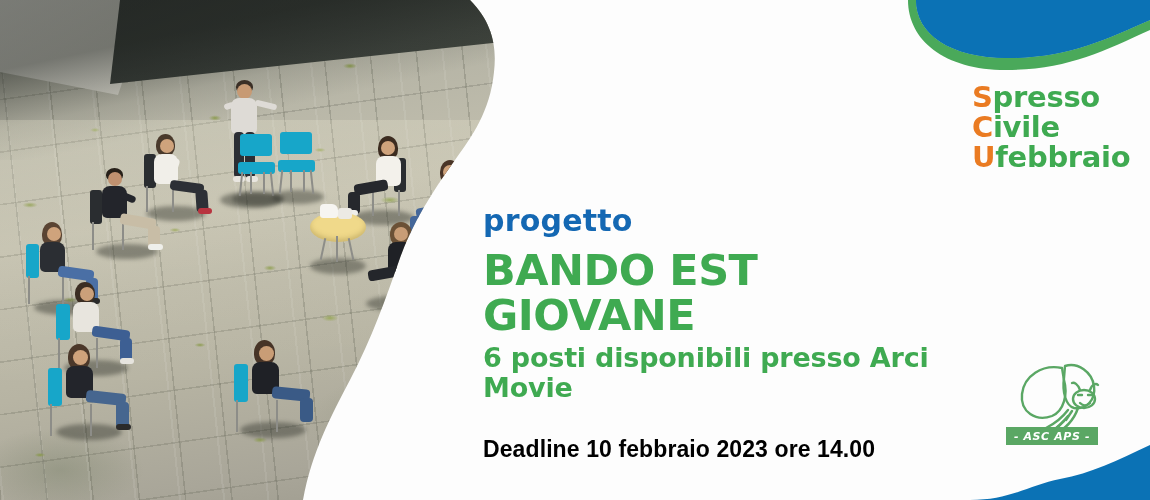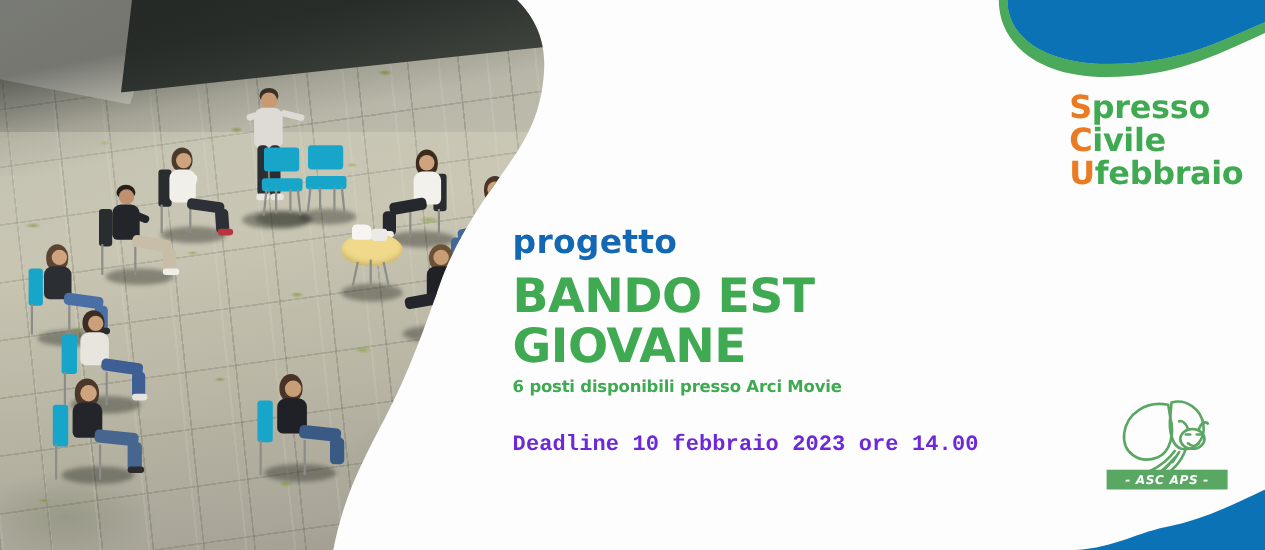--- a/index.html
+++ b/index.html
@@ -92,56 +92,56 @@
 
   
   #wave-top {
     position:absolute; right:0; top:0; width:260px; height:80px;
   }
   #wave-bottom {
     position:absolute; right:0; bottom:0; width:180px; height:55px;
   }
 
   
-  #text-block { position:absolute; left:466px; top:206px; width:470px; }
+  #text-block { position:absolute; left:483px; top:206px; width:470px; }
   #progetto {
     font-family:"DejaVu Sans", sans-serif;
     font-weight:bold; font-size:30px; color:#1468b3;
     letter-spacing:.2px; line-height:1;
   }
   #title-main {
     font-family:"DejaVu Sans", sans-serif;
     font-weight:bold; font-size:43px; color:#3faa51;
     letter-spacing:-.5px; line-height:1.05; margin-top:12px;
   }
   #subtitle {
     font-family:"DejaVu Sans", sans-serif;
-    font-weight:bold; font-size:15px; color:#3faa51;
+    font-weight:bold; font-size:27px; color:#3faa51;
     letter-spacing:-.2px; line-height:1.1; margin-top:5px;
   }
   #deadline {
-    font-family:Liberation Mono, monospace;
-    font-weight:bold; font-size:20px; color:#6d28d9;
+    font-family:Liberation Sans, sans-serif;
+    font-weight:bold; font-size:23px; color:#000000;
     letter-spacing:.1px; line-height:1; margin-top:35px;
   }
 
   
   #bando-block {
     position:absolute; left:972px; top:82px; width:175px;
     font-family:"DejaVu Sans", sans-serif; font-weight:bold;
     line-height:1.04; letter-spacing:-.3px;
   }
   #bando-block .ln { color:#3faa51; font-size:29px; white-space:nowrap; }
   #bando-block .ln.l0 { font-size:28px; letter-spacing:0; }
   #bando-block .cap { color:#ea7b22; }
 
   
   #asc-logo { position:absolute; left:1008px; top:352px; width:112px; height:96px; }
   #asc-banner {
-    position:absolute; left:1006px; top:427px; width:110px; height:18px;
+    position:absolute; left:1006px; top:427px; width:92px; height:18px;
     background:#5aa764; display:flex; align-items:center; justify-content:center;
   }
   #asc-banner span {
     color:#ffffff; font-family:"DejaVu Sans", sans-serif;
     font-weight:bold; font-style:italic; font-size:11px; letter-spacing:.6px;
   }
 </style>
 </head>
 <body>
 

